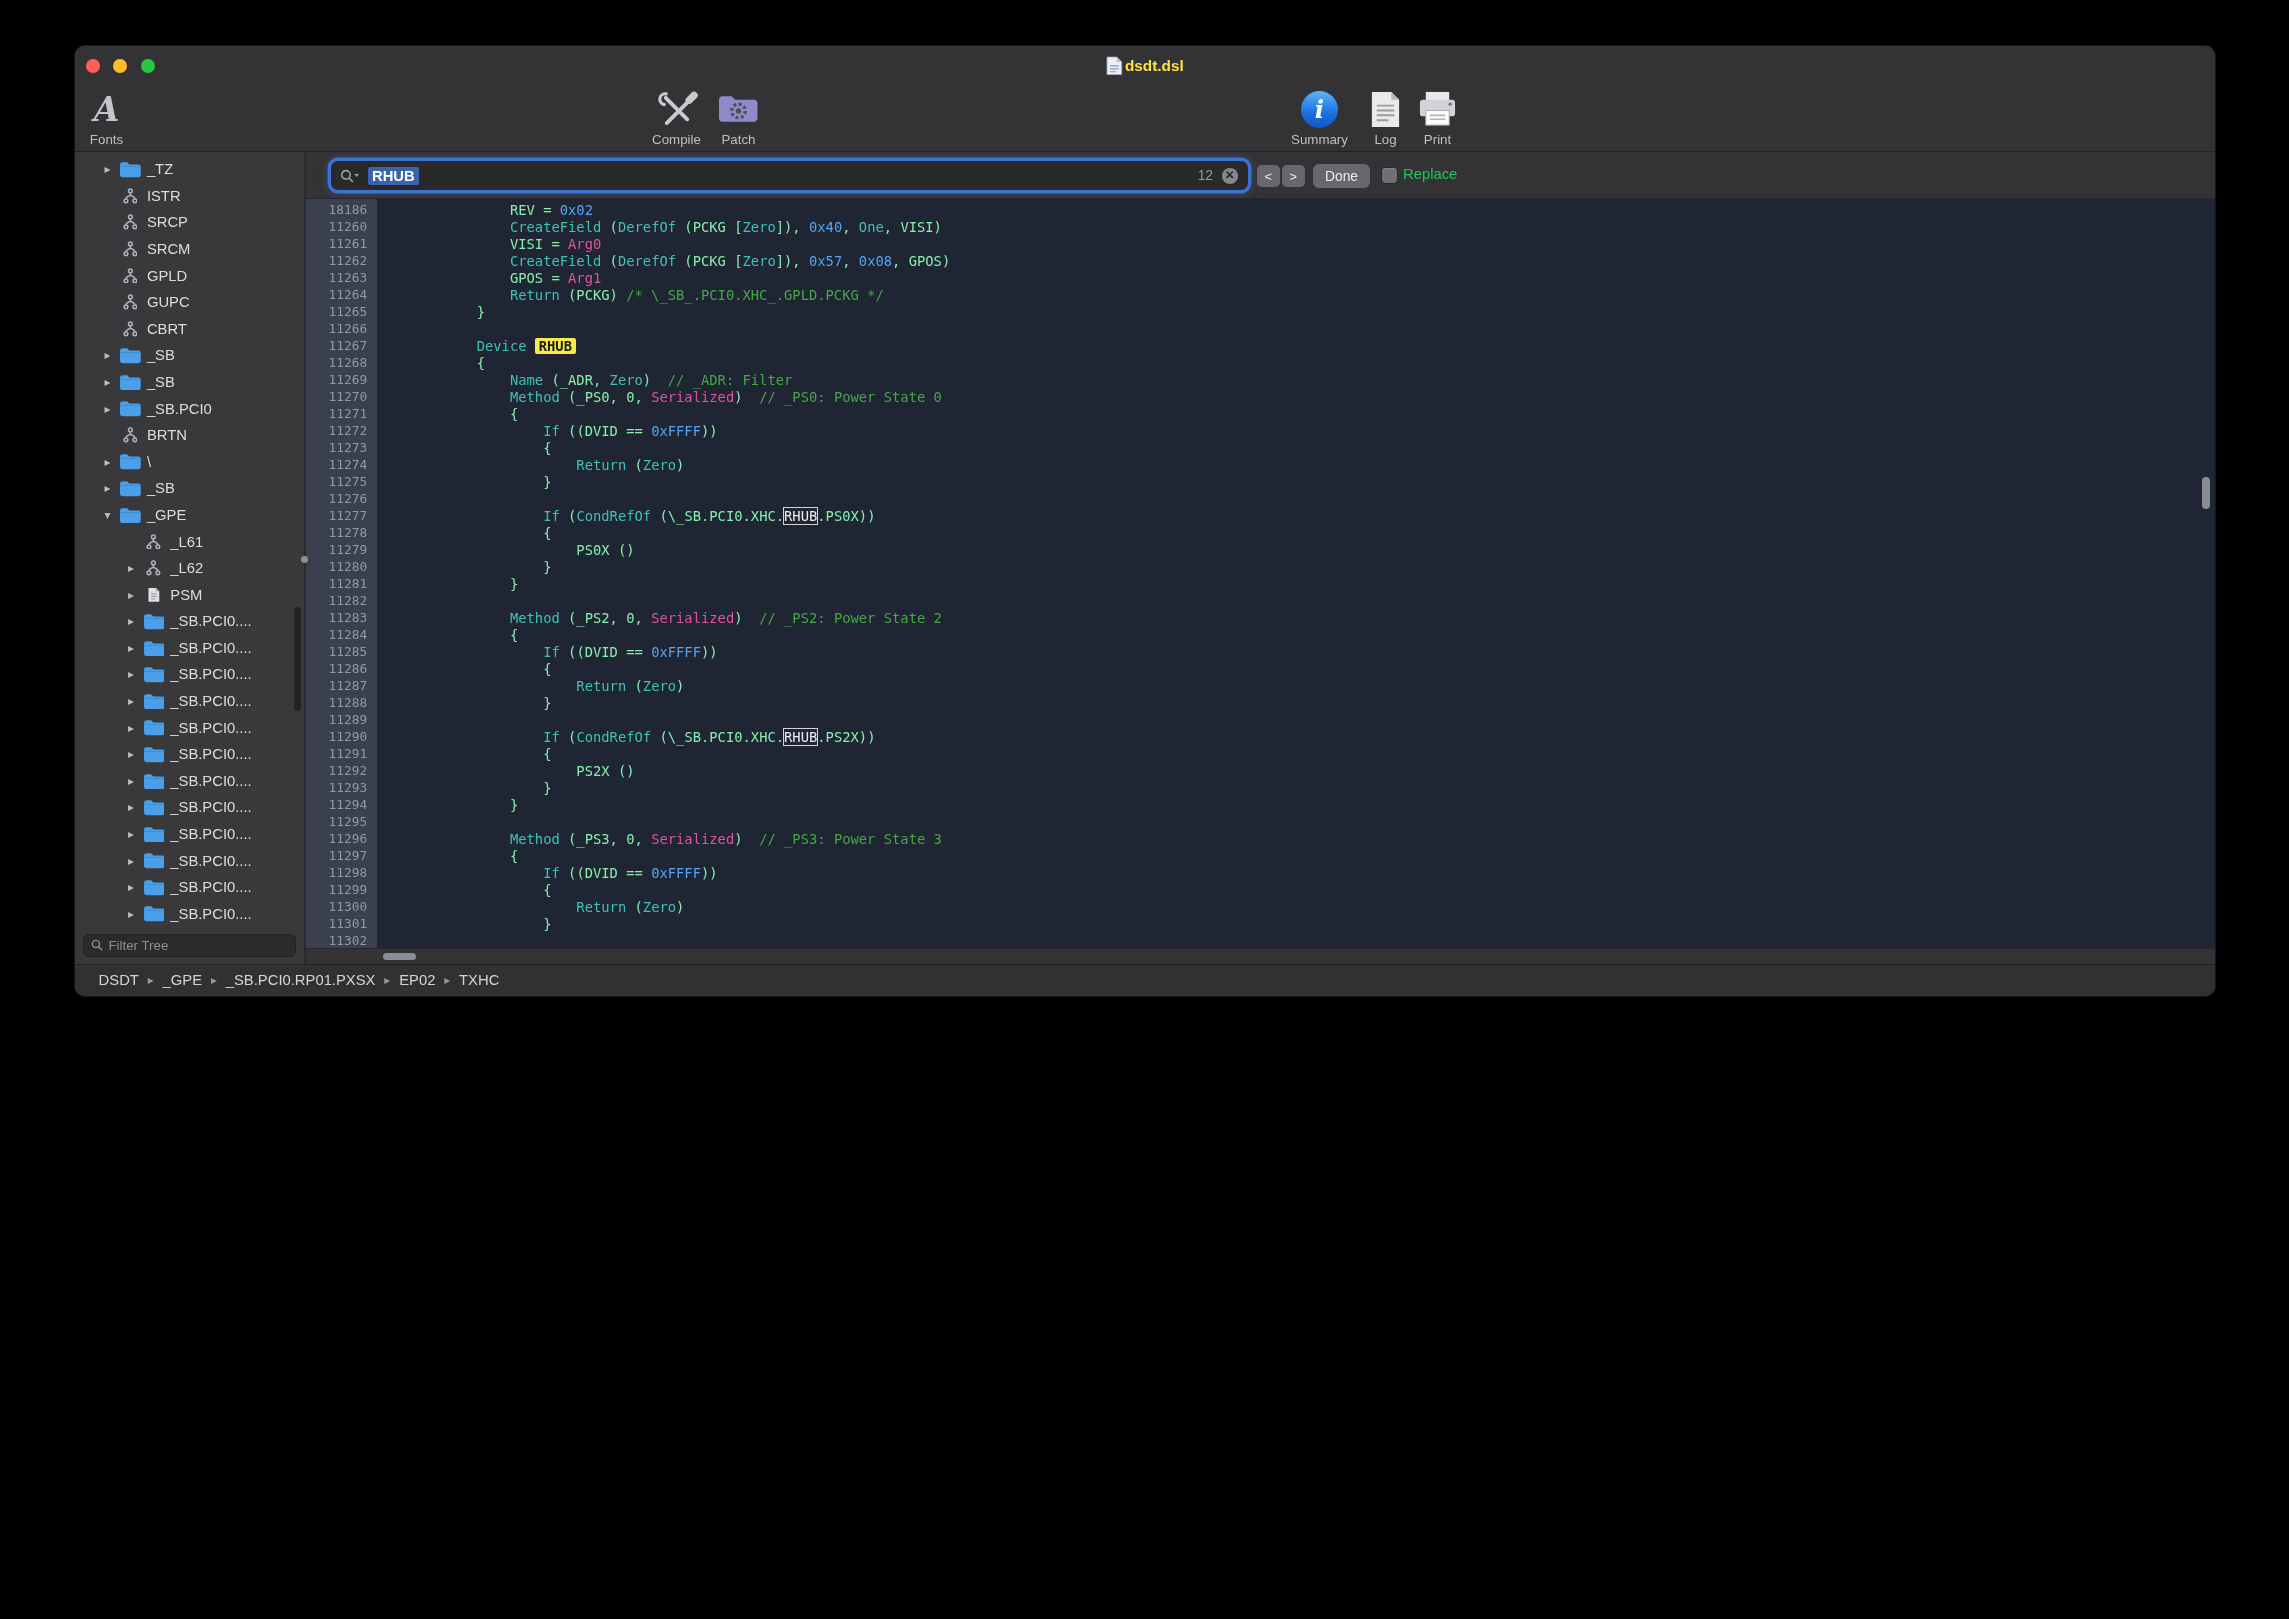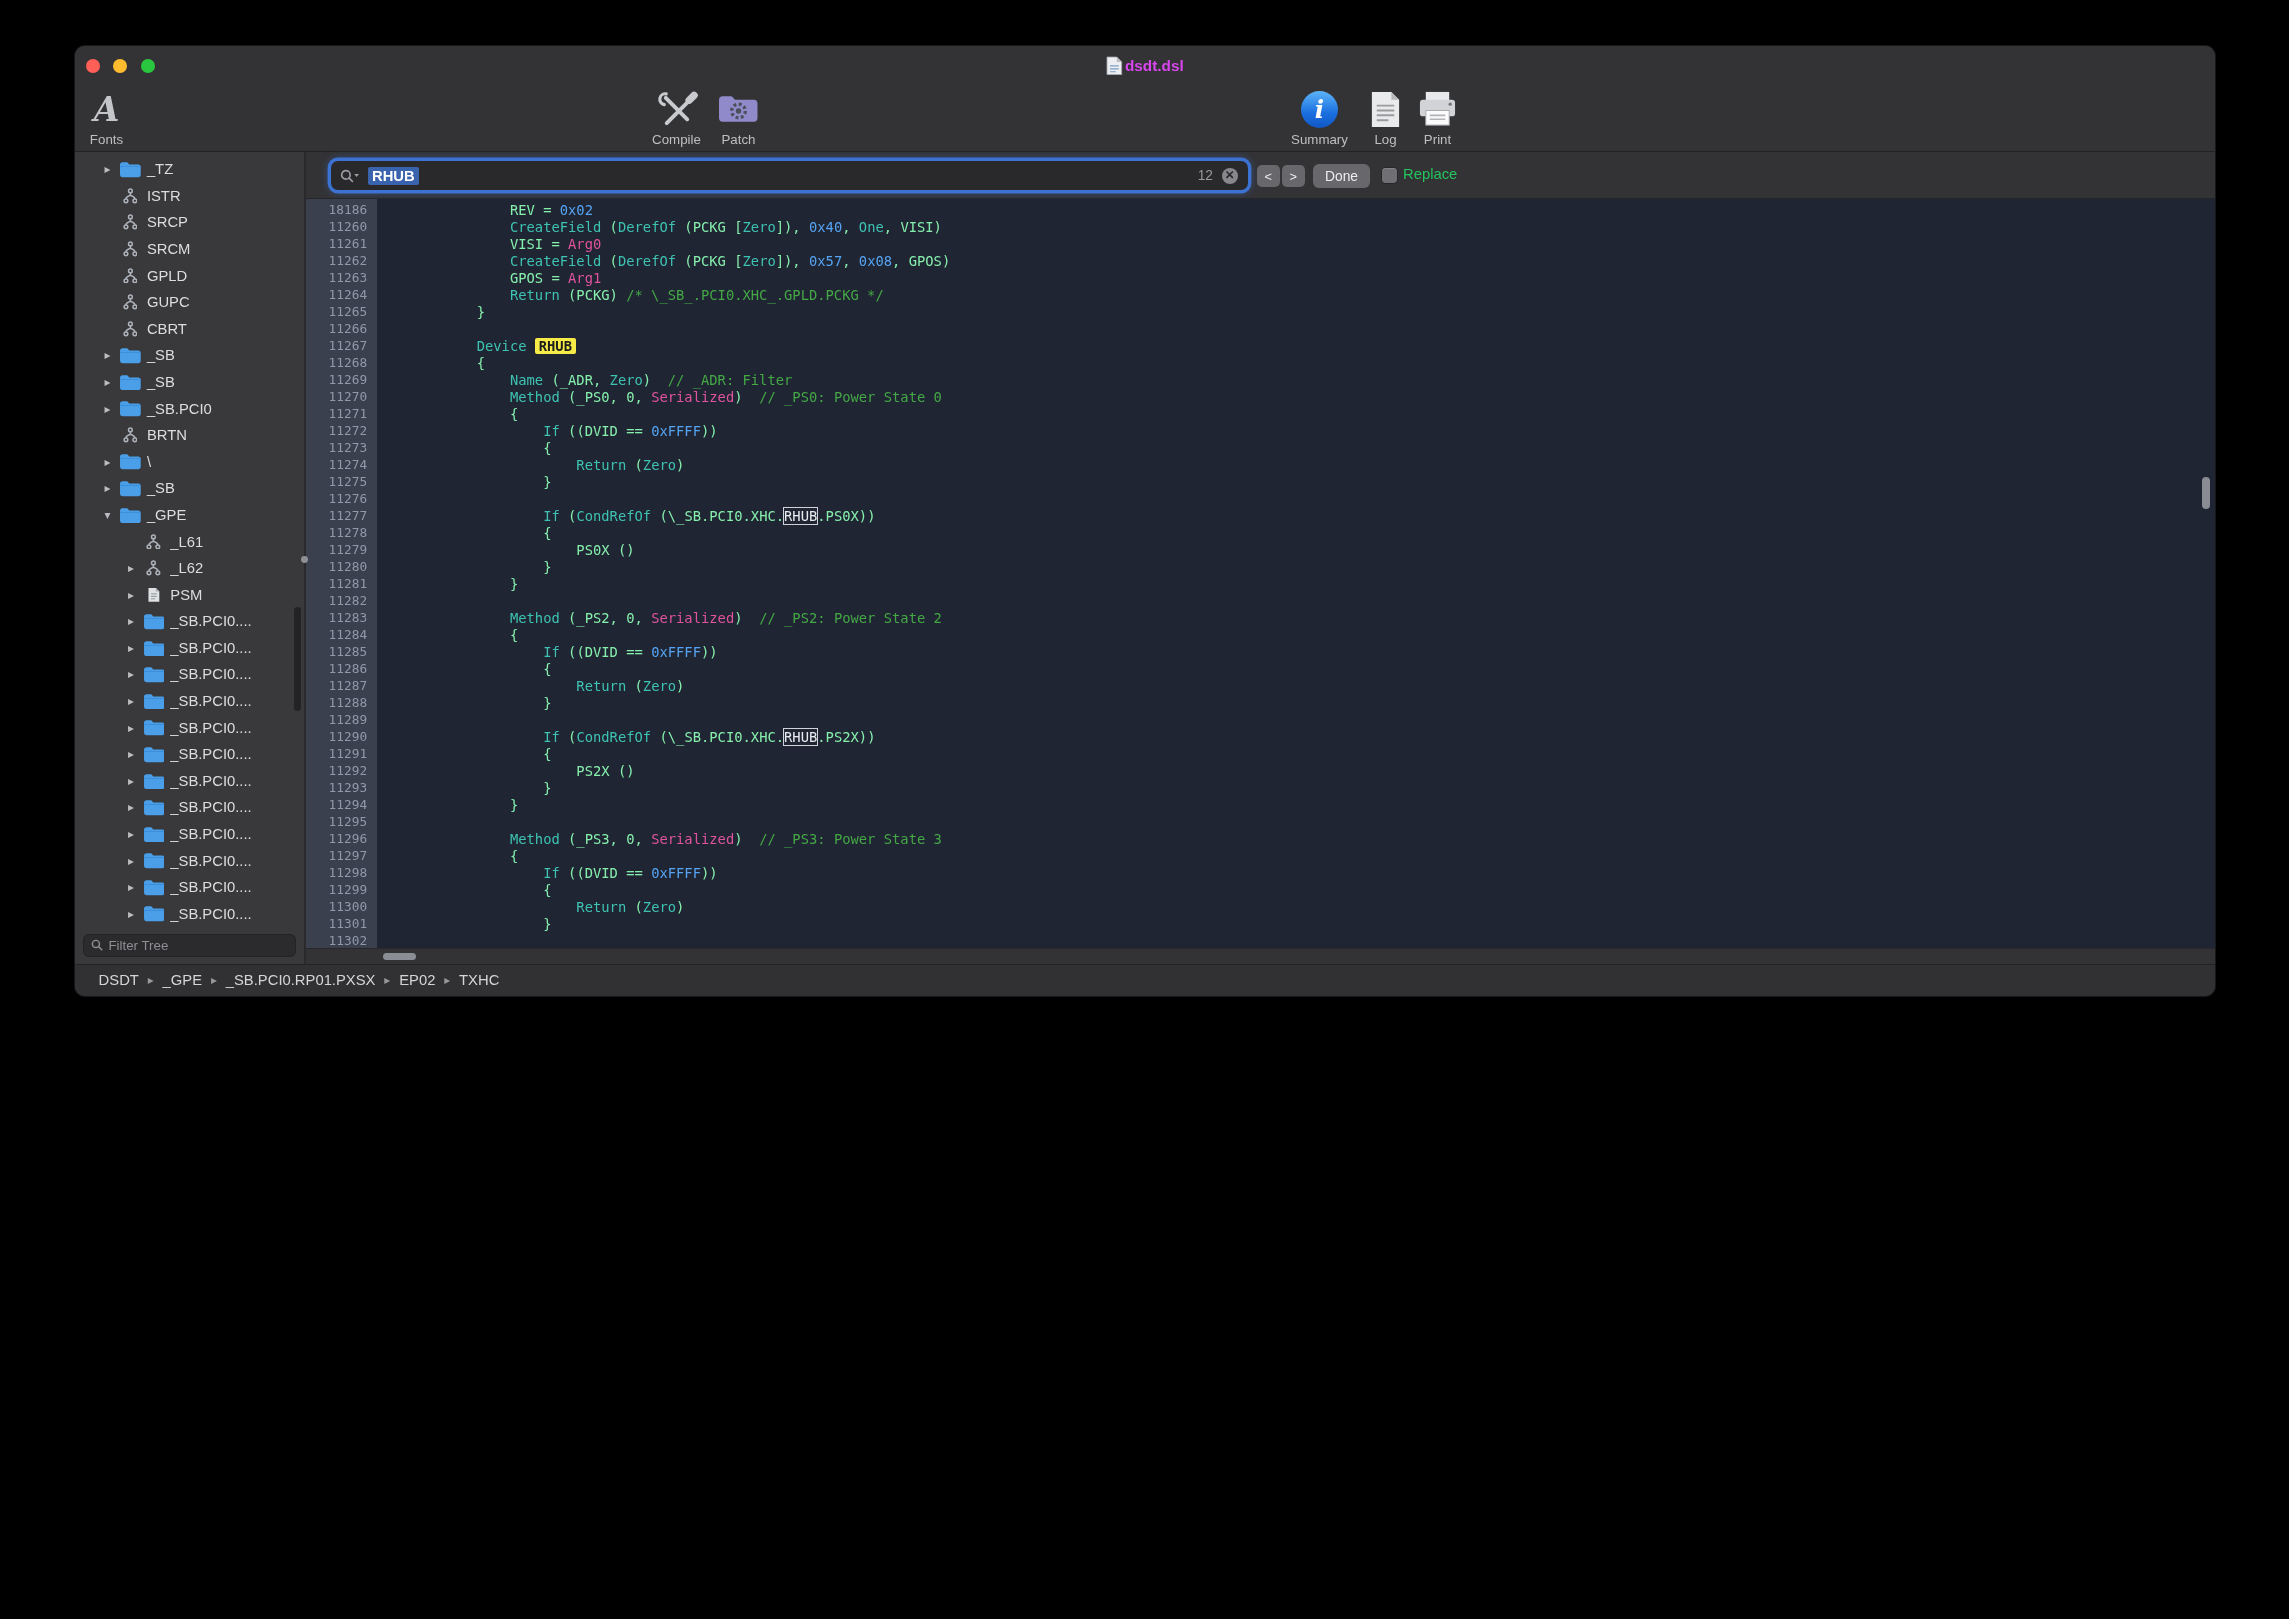--- a/index.html
+++ b/index.html
@@ -17,21 +17,21 @@
   }
   
   .titlebar { height:39px; flex:0 0 auto; position:relative; background:#333335; }
   .traffic { position:absolute; left:10.8px; top:12.8px; display:flex; gap:13.8px; }
   .light { width:13.8px; height:13.8px; border-radius:50%; }
   .light.red { background:#ff5f57; }
   .light.yellow { background:#febc2e; }
   .light.green { background:#29c73f; }
   .titlegroup { position:absolute; left:0; right:0; top:0; height:39px;
     display:flex; align-items:center; justify-content:center; gap:2px;
-    color:#d946ef; font-size:15.3px; font-weight:bold; }
+    color:#fde047; font-size:15.3px; font-weight:bold; }
   
   .toolbar { height:67px; flex:0 0 auto; position:relative; background:#333335;
     border-bottom:1px solid #222224; }
   .tb-item { position:absolute; top:3px; width:79px; height:61px;
     display:flex; flex-direction:column; align-items:center; justify-content:flex-start; cursor:default; }
   .tb-icon { height:43px; display:flex; align-items:center; justify-content:center; }
   .tb-label { font-size:13.3px; color:#bfbfc2; margin-top:1px; }
   .fonts-glyph { font-family:"DejaVu Serif", serif; font-style:italic; font-weight:bold;
     font-size:33px; color:#c3c5c8; line-height:39px; }
   .summary-glyph { width:37px; height:37px; border-radius:50%;

